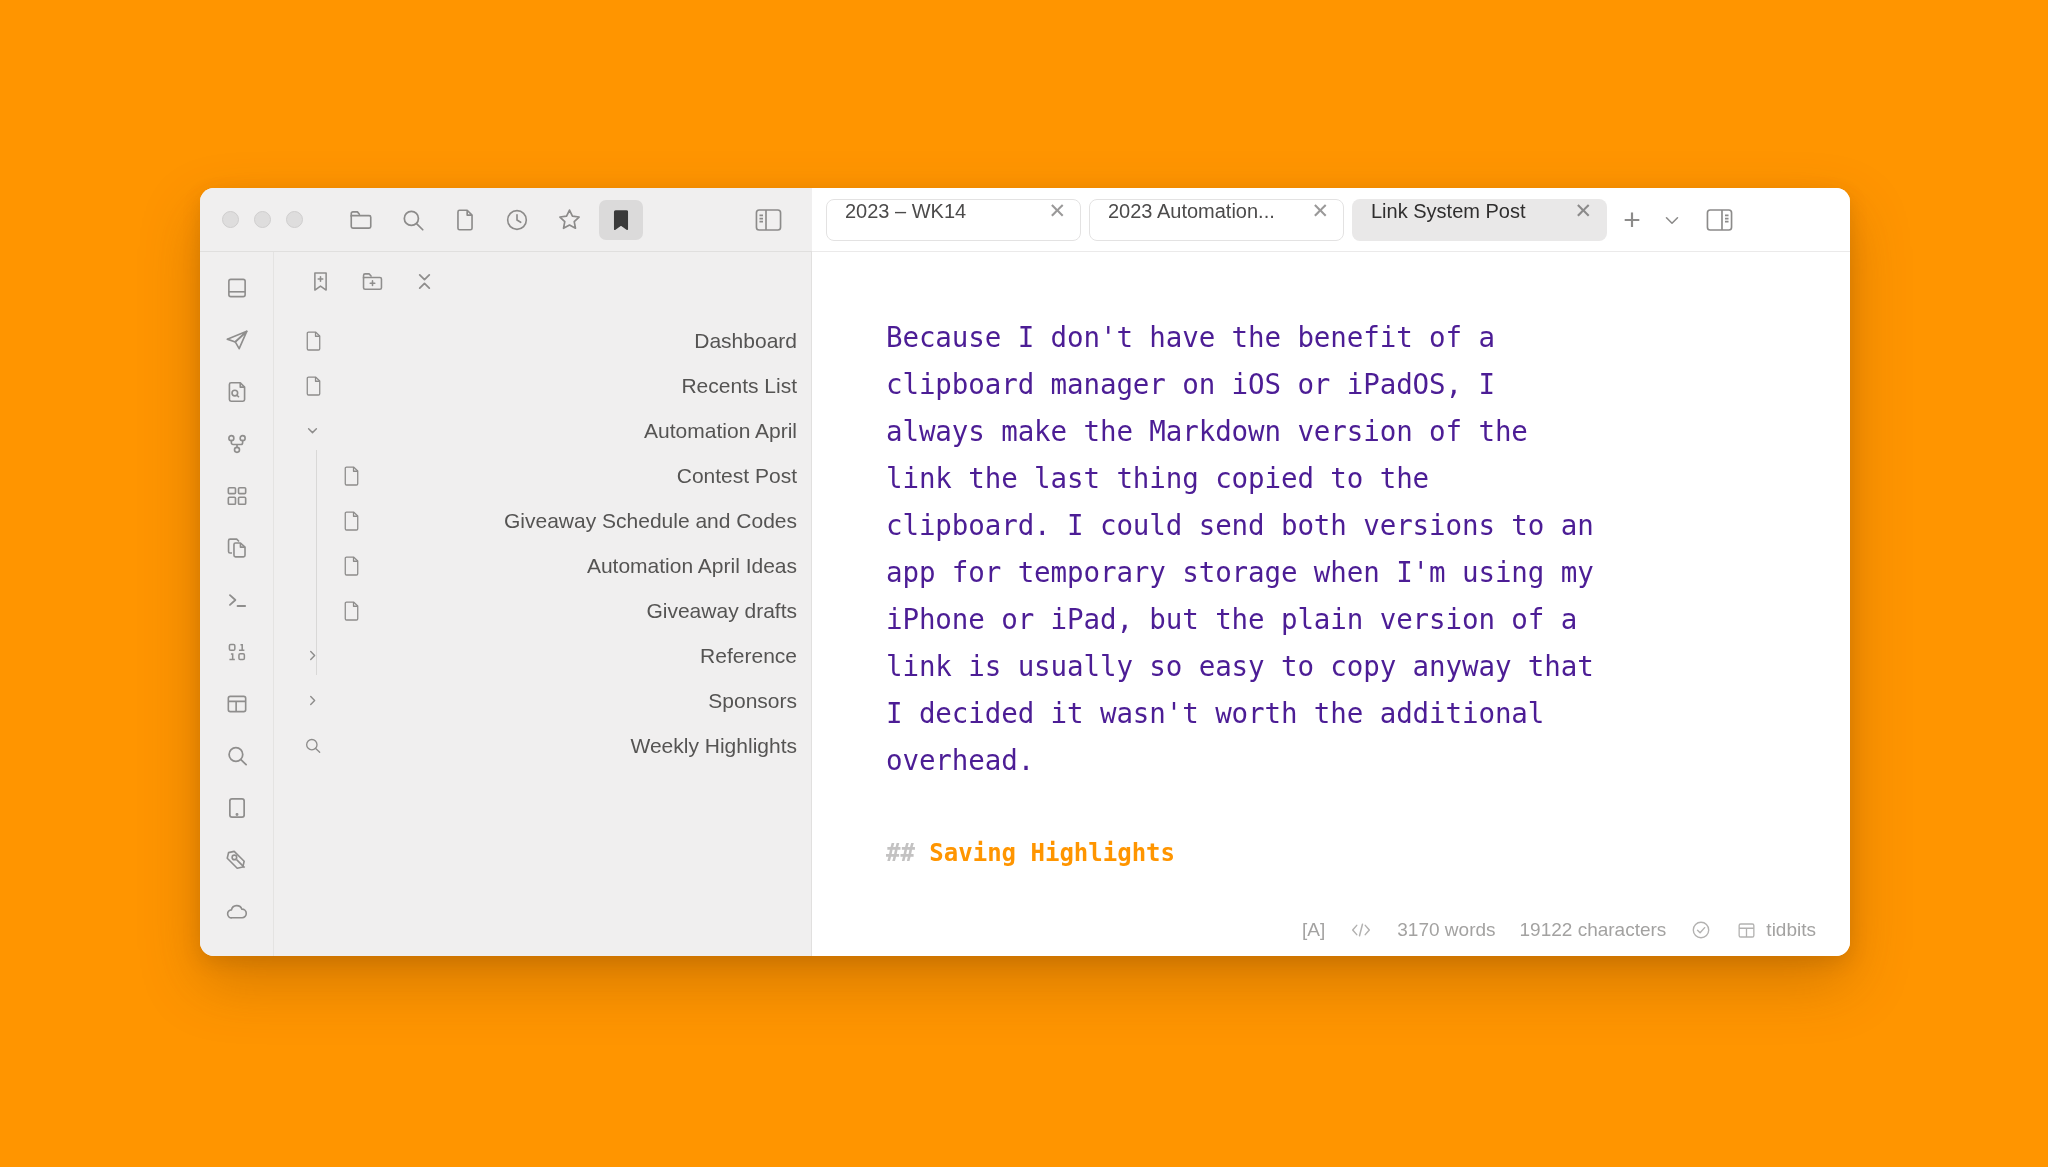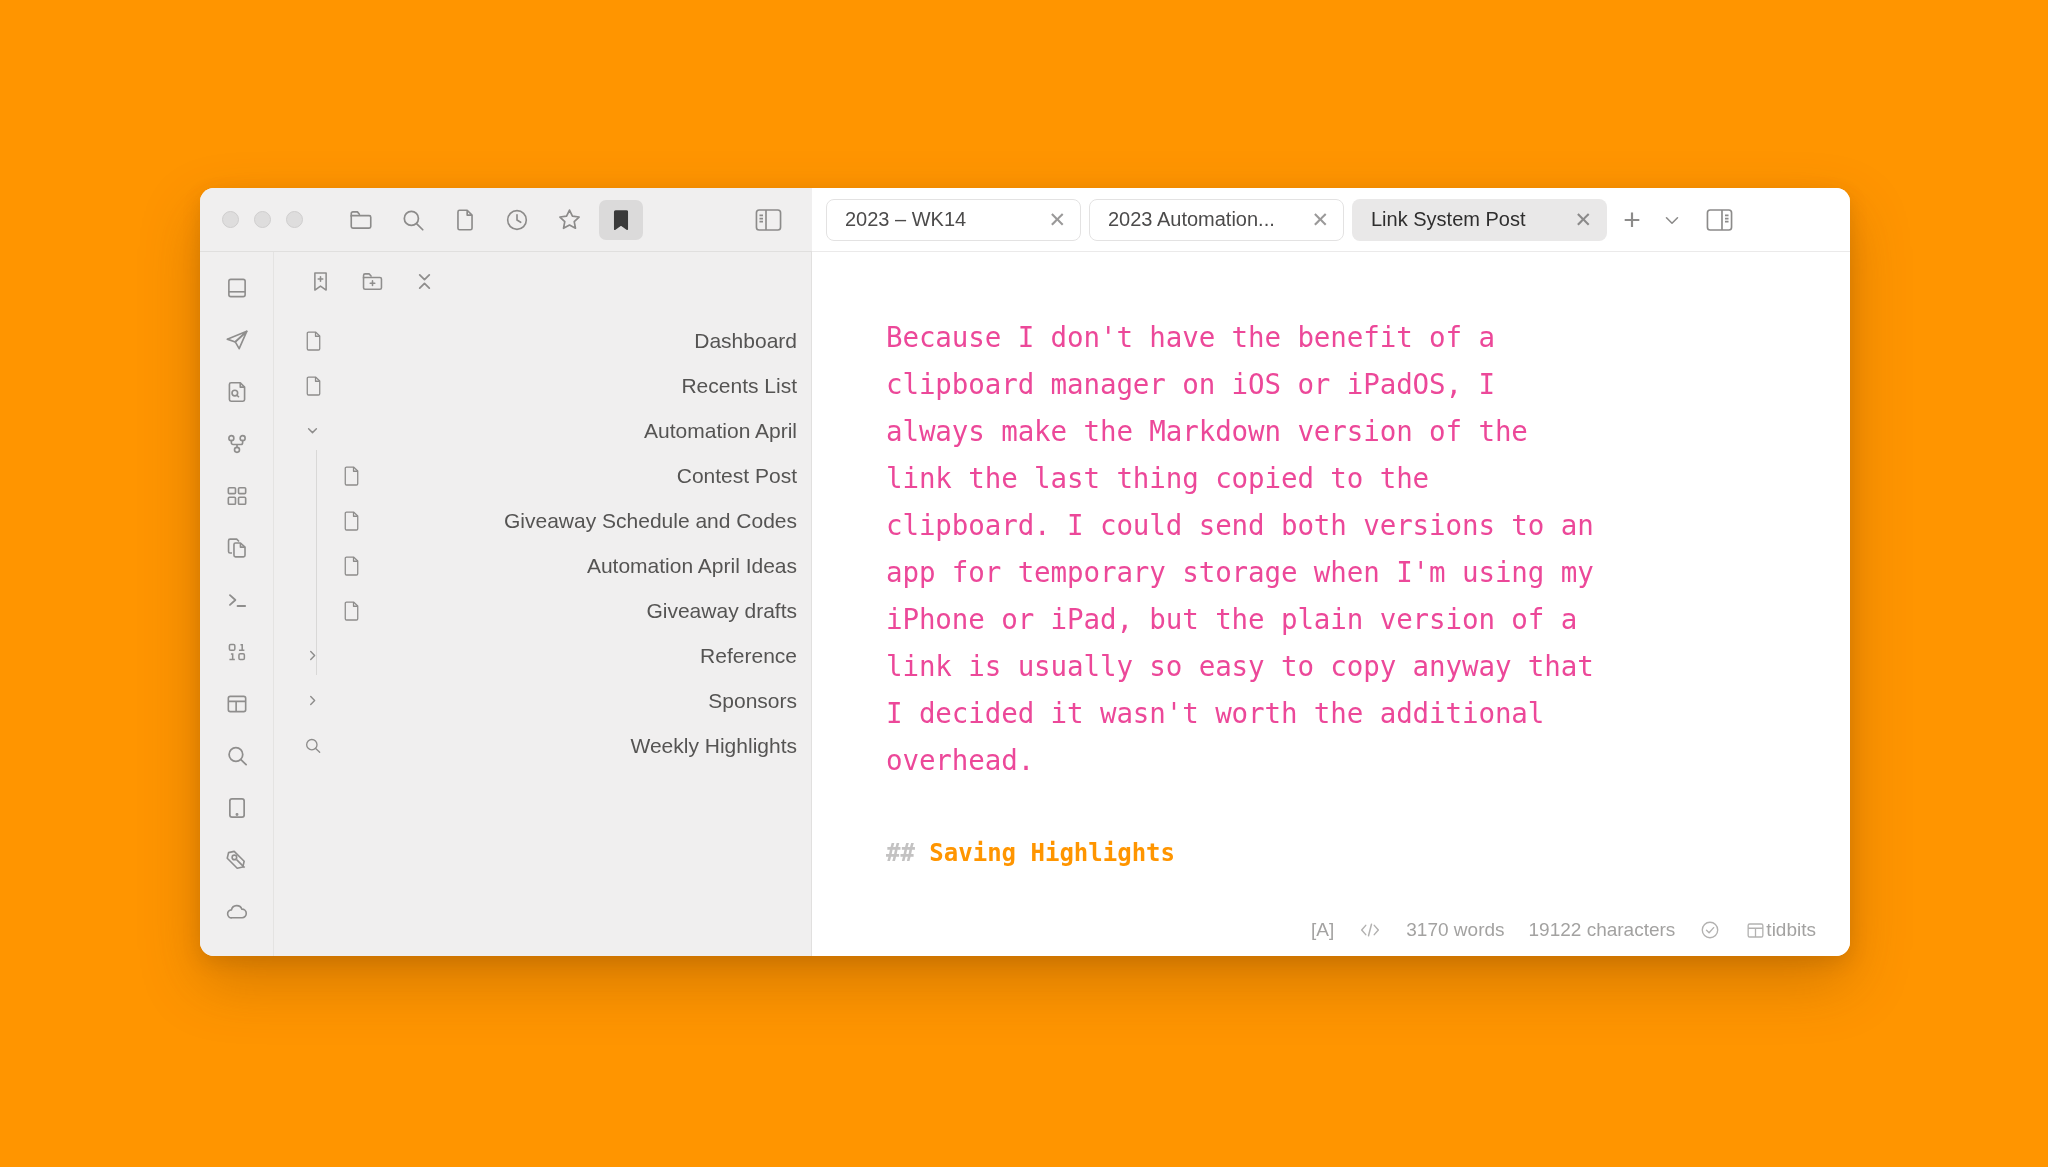--- a/index.html
+++ b/index.html
@@ -85,21 +85,21 @@
     background: #ffffff;
     display: flex;
     align-items: center;
     padding: 0 14px 0 14px;
     gap: 8px;
     border-bottom: 1px solid #ebeaea;
   }
   .tab {
     height: 42px;
     display: flex;
-    align-items: center;
+    align-items: flex-start;
     gap: 20px;
     padding: 0 14px 0 18px;
     border-radius: 8px;
     border: 1px solid #e3e2e2;
     background: #fff;
     font-size: 20px;
     color: #4c4b4b;
     white-space: nowrap;
   }
   .tab.wide { min-width: 255px; justify-content: space-between; }
@@ -218,21 +218,21 @@
   }
   .doc {
     flex: 1;
     padding: 62px 70px 0 74px;
     overflow: hidden;
   }
   .doc p {
     font-family: "DejaVu Sans Mono", monospace;
     font-size: 27.5px;
     line-height: 47px;
-    color: #ec4899;
+    color: #4c1d95;
     letter-spacing: -0.1px;
     white-space: pre-wrap;
   }
   .doc .heading {
     margin-top: 46px;
     font-family: "DejaVu Sans Mono", monospace;
     font-size: 24px;
     font-weight: bold;
     line-height: 47px;
     color: #ff9500;
@@ -245,21 +245,21 @@
     display: flex;
     align-items: center;
     justify-content: flex-end;
     gap: 24px;
     padding-right: 34px;
     font-size: 19px;
     color: #a3a2a1;
   }
   .statusbar .si { display: flex; align-items: center; color: #b3b2b1; }
   .statusbar .words, .statusbar .chars { color: #a3a2a1; }
-  .statusbar .tidbits-wrap { display: flex; align-items: center; }
+  .statusbar .tidbits-wrap { display: flex; align-items: center; gap: 9px; }
 
   svg { display: block; }
 </style>
 </head>
 <body>
 
 <div class="window">
 
   <div class="titlebar">
 

